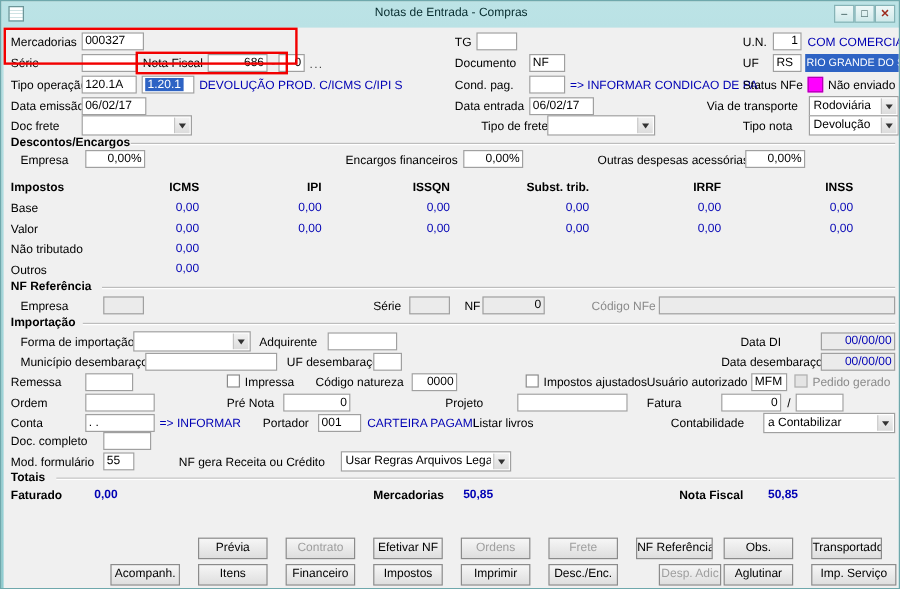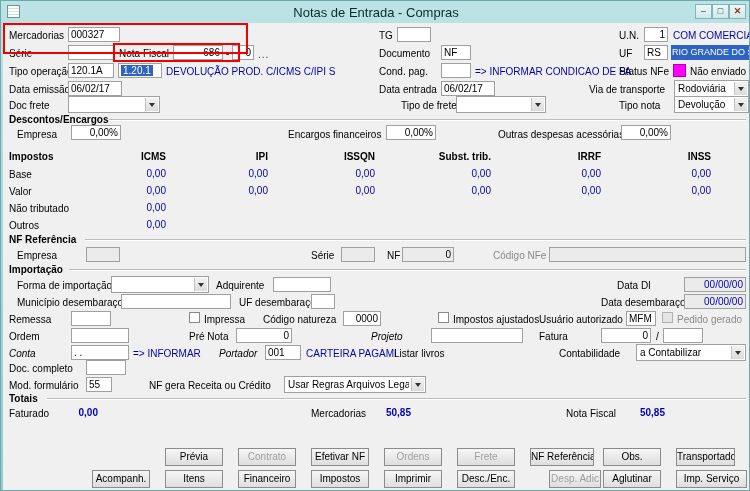--- a/index.html
+++ b/index.html
@@ -1,28 +1,28 @@
 <!DOCTYPE html>
 <html><head>
 <meta charset="utf-8">
 <style>
   *{margin:0;padding:0;box-sizing:border-box}
   html,body{background:#d8d8d8}
   body{font-family:"Liberation Sans",sans-serif;}
   .window{position:relative;width:750px;height:491px;background:linear-gradient(180deg,#bce3e6,#8fcdd1);overflow:hidden;border:1px solid #6fa8ac;}
   .titlebar{position:absolute;left:0;top:0;width:750px;height:22px;}
-  .t-title{position:absolute;left:0;top:4px;width:100%;text-align:center;font-size:13px;color:#072c2e;}
+  .t-title{position:absolute;left:0;top:4px;width:100%;text-align:center;font-size:10px;color:#072c2e;}
   .t-ico{position:absolute;left:6px;top:4px;width:13px;height:13px;background:repeating-linear-gradient(180deg,#ffffff 0 2px,#cfe3e4 2px 3px);border:1px solid #6d9598;}
   .t-btn{position:absolute;top:3px;width:17px;height:15px;background:linear-gradient(180deg,#eef8f8,#cfe9ea);border:1px solid #86b3b6;font-size:9px;line-height:12px;text-align:center;color:#1c3d3e;cursor:default;}
   .t-btn.close{color:#9c2b1d;font-weight:bold;}
   .formbg{position:absolute;left:2px;top:22px;width:746px;height:467px;background:#f0f0f0;}
   .lbl{position:absolute;font-size:10px;line-height:13px;color:#000;white-space:nowrap;}
-  .lbl.i{font-style:italic;}
+  .lbl.i{}
   .lbl.dim{color:#8a8a8a;}
-  .lbl.b{font-weight:normal;}
+  .lbl.b{font-weight:bold;}
   .blue{color:#0000b4;}
   .f{position:absolute;height:15px;background:#fff;border:1px solid #a0a0a0;font-size:10px;line-height:13px;padding:0 2px;white-space:nowrap;overflow:hidden;color:#000;}
   .f.num{text-align:right;}
   .f.dis{background:#ebebeb;}
   .f.dblue{background:#ebebeb;color:#0000b4;}
   .sel{background:#2e63c4;color:#fff;padding:0 2px;}
   .ufname{position:absolute;height:15px;background:#2e63c4;color:#fff;font-size:9px;line-height:15px;padding:0 1px;white-space:nowrap;overflow:hidden;}
   .combo{position:absolute;height:17px;background:#fff;border:1px solid #a0a0a0;font-size:10px;white-space:nowrap;overflow:hidden;}
   .combo-text{position:absolute;left:3px;top:2px;right:16px;overflow:hidden;white-space:nowrap;}
   .combo-arrow{position:absolute;right:1px;top:1px;width:13px;height:13px;background:linear-gradient(180deg,#f2f2f2,#dcdcdc);border-left:1px solid #c4c4c4;}

